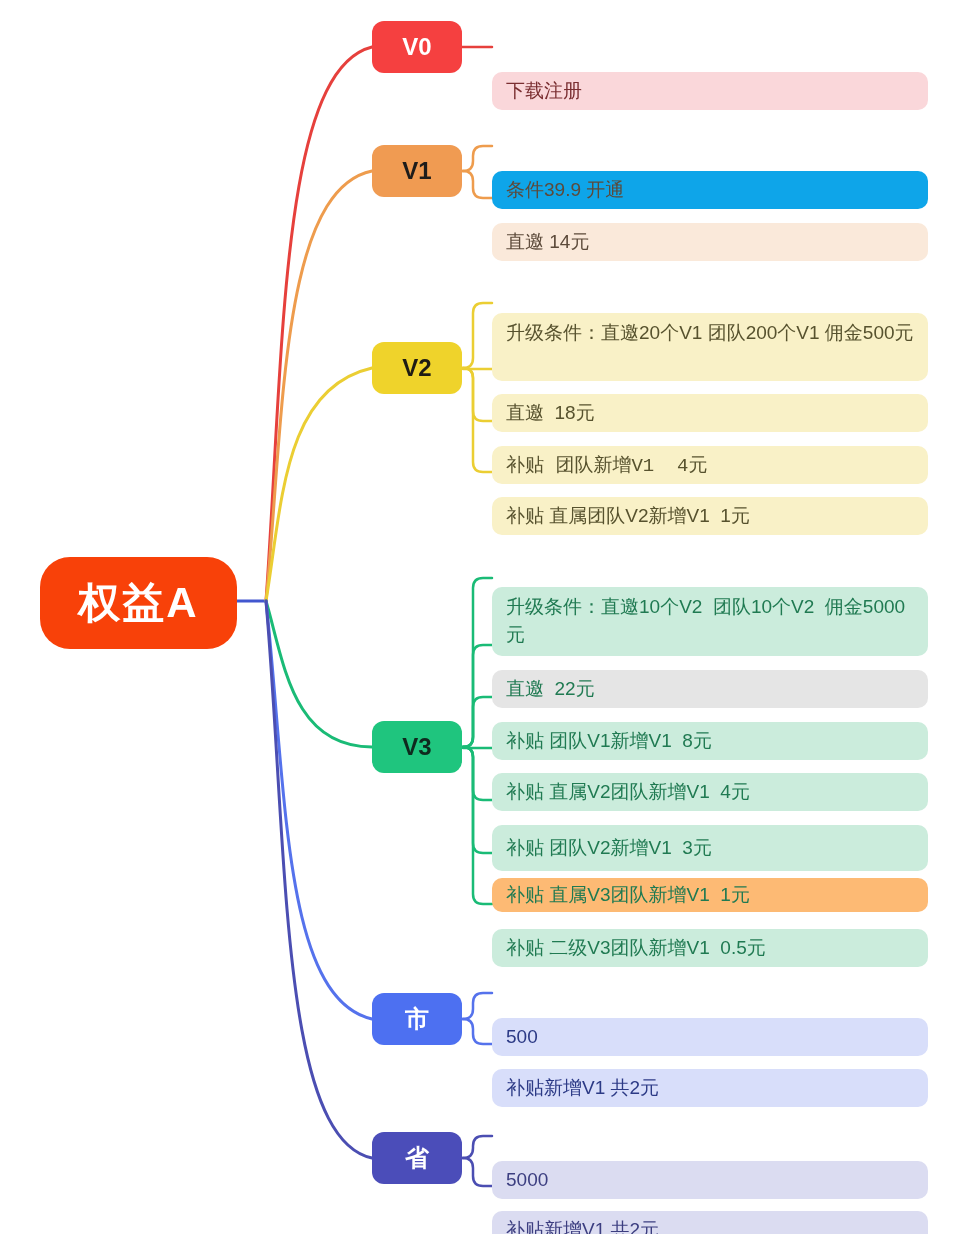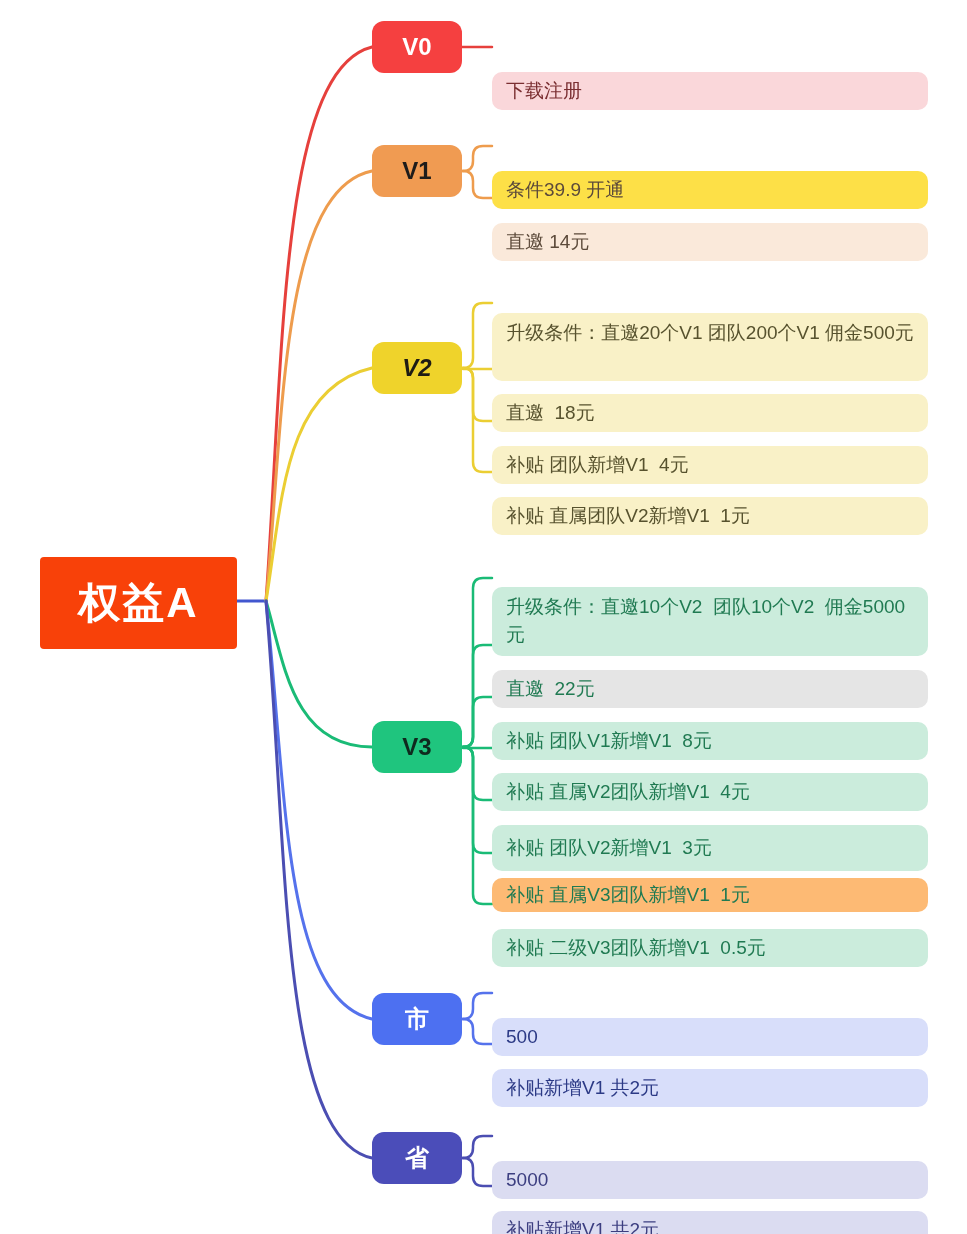--- a/index.html
+++ b/index.html
@@ -1,21 +1,21 @@
 <!DOCTYPE html>
 <html><head>
 <meta charset="utf-8">
 <style>
   html,body{margin:0;padding:0;background:#ffffff;}
   body{font-family:"Liberation Sans","DejaVu Sans",sans-serif;}
   .canvas{position:relative;width:967px;height:1234px;background:#ffffff;overflow:hidden;}
   svg.wires{position:absolute;left:0;top:0;width:967px;height:1234px;pointer-events:none;}
   .node{position:absolute;display:flex;align-items:center;justify-content:center;
         box-sizing:border-box;border-radius:12px;font-weight:bold;}
-  .root{left:40px;top:557px;width:197px;height:92px;border-radius:4px;
+  .root{left:40px;top:557px;width:197px;height:92px;border-radius:30px;
         font-size:42px;letter-spacing:2px;}
   .branch{left:372px;width:90px;height:52px;font-size:24px;}
   .leaf{position:absolute;left:492px;width:436px;box-sizing:border-box;border-radius:10px;
         font-size:19px;font-weight:500;display:flex;align-items:center;
         padding:0 14px;white-space:pre-wrap;margin-top:44px;}
   .leaf.tall{align-items:flex-start;padding:6px 14px;line-height:28px;display:block;}
 </style>
 </head>
 <body>
 
@@ -59,33 +59,33 @@
 
     <path d="M457,1158 H463" fill="none" stroke-width="2.5" stroke-linecap="round" stroke="#4B4EB2"></path>
     <path d="M463,1158 Q473,1158 473,1148 V1146 Q473,1136 483,1136 H492" fill="none" stroke-width="2.5" stroke-linecap="round" stroke="#4B4EB2"></path>
     <path d="M463,1158 Q473,1158 473,1168 V1176 Q473,1186 483,1186 H492" fill="none" stroke-width="2.5" stroke-linecap="round" stroke="#4B4EB2"></path>
   </svg>
 
   <div class="node root" style="background: rgb(248, 65, 9); color: rgb(255, 255, 255);">权益A</div>
 
   <div class="node branch" style="top: 21px; background: rgb(245, 64, 64); color: rgb(255, 255, 255);">V0</div>
   <div class="node branch" style="top: 145px; background: rgb(240, 155, 82); color: rgb(30, 28, 26);">V1</div>
-  <div class="node branch" style="top: 342px; background: rgb(239, 211, 43); color: rgb(30, 28, 20); font-style: italic;">V2</div>
+  <div class="node branch" style="top: 342px; background: rgb(239, 211, 43); color: rgb(30, 28, 20);">V2</div>
   <div class="node branch" style="top: 721px; background: rgb(31, 197, 126); color: rgb(15, 42, 30);">V3</div>
   <div class="node branch" style="top: 993px; background: rgb(77, 112, 241); color: rgb(255, 255, 255);">市</div>
   <div class="node branch" style="top: 1132px; background: rgb(75, 77, 185); color: rgb(255, 255, 255);">省</div>
 
   <div class="leaf" style="top: 28px; height: 38px; background: rgb(250, 215, 218); color: rgb(122, 46, 49);">下载注册</div>
 
-  <div class="leaf" style="top: 127px; height: 38px; background: #fde047; color: rgb(92, 74, 58);">条件39.9 开通</div>
+  <div class="leaf" style="top: 127px; height: 38px; background: #0ea5e9; color: rgb(92, 74, 58);">条件39.9 开通</div>
   <div class="leaf" style="top: 179px; height: 38px; background: rgb(250, 233, 218); color: rgb(92, 74, 58);">直邀 14元</div>
 
-  <div class="leaf tall" style="top: 269px; height: 68px; background: rgb(249, 241, 199); color: rgb(87, 82, 46); text-align: center;">升级条件：直邀20个V1 团队200个V1 佣金500元</div>
+  <div class="leaf tall" style="top: 269px; height: 68px; background: rgb(249, 241, 199); color: rgb(87, 82, 46);">升级条件：直邀20个V1 团队200个V1 佣金500元</div>
   <div class="leaf" style="top: 350px; height: 38px; background: rgb(249, 241, 199); color: rgb(87, 82, 46);">直邀  18元</div>
-  <div class="leaf" style="top: 402px; height: 38px; background: rgb(249, 241, 199); color: rgb(87, 82, 46);">补贴 团队新增V1  4元</div>
+  <div class="leaf" style="top: 402px; height: 38px; background: rgb(249, 241, 199); color: rgb(87, 82, 46); font-family: Liberation Mono, monospace;">补贴 团队新增V1  4元</div>
   <div class="leaf" style="top: 453px; height: 38px; background: rgb(249, 241, 199); color: rgb(87, 82, 46);">补贴 直属团队V2新增V1  1元</div>
 
   <div class="leaf tall" style="top: 543px; height: 69px; background: rgb(203, 236, 220); color: rgb(32, 122, 82);">升级条件：直邀10个V2  团队10个V2  佣金5000元</div>
   <div class="leaf" style="top: 626px; height: 38px; background: #e5e5e5; color: rgb(32, 122, 82);">直邀  22元</div>
   <div class="leaf" style="top: 678px; height: 38px; background: rgb(203, 236, 220); color: rgb(32, 122, 82);">补贴 团队V1新增V1  8元</div>
   <div class="leaf" style="top: 729px; height: 38px; background: rgb(203, 236, 220); color: rgb(32, 122, 82);">补贴 直属V2团队新增V1  4元</div>
   <div class="leaf" style="top: 781px; height: 46px; background: rgb(203, 236, 220); color: rgb(32, 122, 82);">补贴 团队V2新增V1  3元</div>
   <div class="leaf" style="top: 834px; height: 34px; background: #fdba74; color: rgb(32, 122, 82);">补贴 直属V3团队新增V1  1元</div>
   <div class="leaf" style="top: 885px; height: 38px; background: rgb(203, 236, 220); color: rgb(32, 122, 82);">补贴 二级V3团队新增V1  0.5元</div>
 

